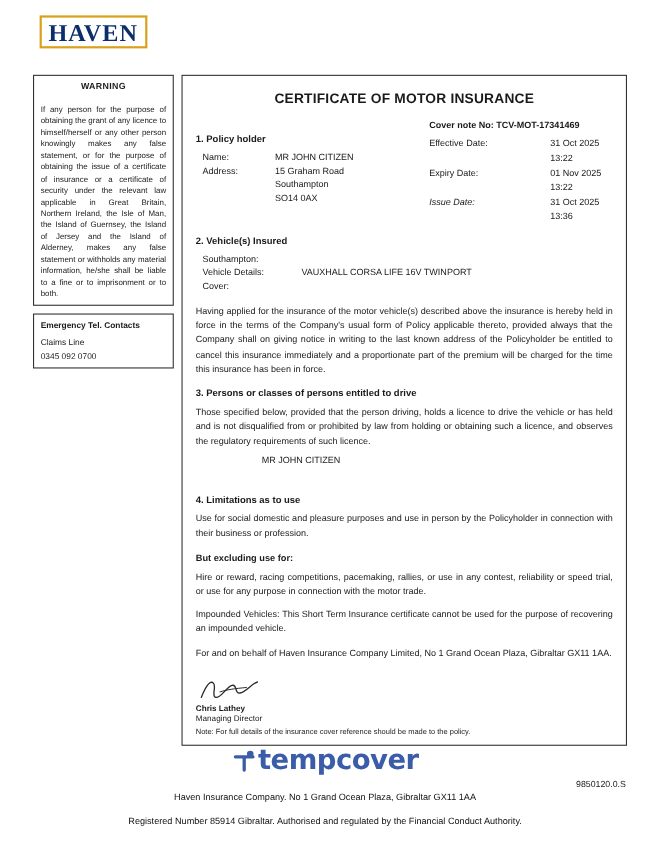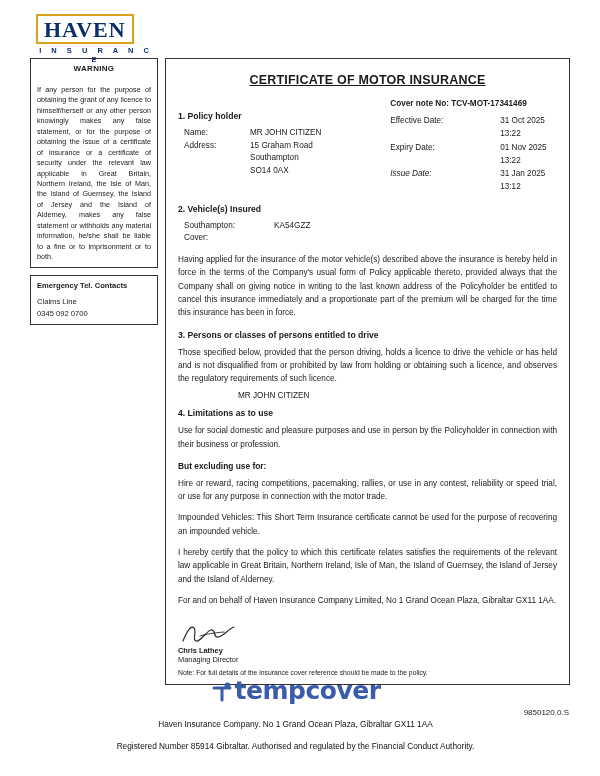--- a/index.html
+++ b/index.html
@@ -49,21 +49,21 @@
     letter-spacing: 4px;
     color: #0a2f6b;
     font-weight: bold;
     text-align: center;
   }
 
   
   .content {
     position: absolute;
     left: 30px;
-    top: 58px;
+    top: 68px;
     width: 540px;
   }
   .cols {
     display: flex;
     align-items: flex-start;
   }
   .left-col {
     width: 128px;
     flex: 0 0 128px;
   }
@@ -108,21 +108,20 @@
     padding: 10px 12px 8px 12px;
     box-sizing: border-box;
     min-height: 590px;
   }
   .cert-title {
     text-align: center;
     font-weight: bold;
     font-size: 12.5px;
     letter-spacing: 0.2px;
     margin: 4px 0 12px 0;
-    text-decoration: underline;
   }
   .sec-head {
     font-weight: bold;
     font-size: 8.6px;
     margin: 10px 0 6px 0;
   }
   .sec-head.first { margin-top: 12px; }
 
   .row {
     display: flex;
@@ -235,21 +234,20 @@
 </style>
 </head>
 <body>
 
 <div class="page">
 
   <div class="logo-wrap">
     <div class="logo-box">
       <div class="logo-text">HAVEN</div>
     </div>
-    <div class="logo-sub">I N S U R A N C E</div>
   </div>
 
   <div class="content">
     <div class="cols">
 
       <div class="left-col">
 
         <div class="boxed left-box">
           <div class="warning-title">WARNING</div>
           <div class="tiny">If any person for the purpose of obtaining the grant of any licence to himself/herself or any other person knowingly makes any false statement, or for the purpose of obtaining the issue of a certificate of insurance or a certificate of security under the relevant law applicable in Great Britain, Northern Ireland, the Isle of Man, the Island of Guernsey, the Island of Jersey and the Island of Alderney, makes any false statement or withholds any material information, he/she shall be liable to a fine or to imprisonment or to both.</div>
@@ -294,49 +292,51 @@
               <div class="note-row" style="margin-top:6px;">
                 <div class="nlbl" style="font-weight:normal;">Effective Date:</div>
                 <div class="nval">31 Oct 2025 13:22</div>
               </div>
               <div class="note-row">
                 <div class="nlbl" style="font-weight:normal;">Expiry Date:</div>
                 <div class="nval">01 Nov 2025 13:22</div>
               </div>
               <div class="note-row">
                 <div class="nlbl" style="font-weight:normal;font-style:italic;">Issue Date:</div>
-                <div class="nval">31 Jan 2025 13:12</div>
+                <div class="nval">31 Oct 2025 13:36</div>
               </div>
             </div>
           </div>
 
           <div class="sec-head">2. Vehicle(s) Insured</div>
           <div class="row">
             <div class="lbl" style="width:96px;flex:0 0 96px;">Southampton:</div>
-            <div class="val">KA54GZZ</div>
+          </div>
+          <div class="row">
+            <div class="lbl" style="width:96px;flex:0 0 96px;">Vehicle Details:</div>
+            <div class="val">VAUXHALL CORSA LIFE 16V TWINPORT</div>
           </div>
           <div class="row">
             <div class="lbl" style="width:96px;flex:0 0 96px;">Cover:</div>
           </div>
 
           <div class="para">Having applied for the insurance of the motor vehicle(s) described above the insurance is hereby held in force in the terms of the Company's usual form of Policy applicable thereto, provided always that the Company shall on giving notice in writing to the last known address of the Policyholder be entitled to cancel this insurance immediately and a proportionate part of the premium will be charged for the time this insurance has been in force.</div>
 
           <div class="sec-head">3. Persons or classes of persons entitled to drive</div>
           <div class="para tight">Those specified below, provided that the person driving, holds a licence to drive the vehicle or has held and is not disqualified from or prohibited by law from holding or obtaining such a licence, and observes the regulatory requirements of such licence.</div>
           <div class="indent">MR JOHN CITIZEN</div>
 
-          <div class="sec-head" style="margin-top:8px;">4. Limitations as to use</div>
+          <div class="sec-head" style="margin-top:26px;">4. Limitations as to use</div>
           <div class="para tight">Use for social domestic and pleasure purposes and use in person by the Policyholder in connection with their business or profession.</div>
 
           <div class="bold-line">But excluding use for:</div>
           <div class="para tight">Hire or reward, racing competitions, pacemaking, rallies, or use in any contest, reliability or speed trial, or use for any purpose in connection with the motor trade.</div>
 
           <div class="para">Impounded Vehicles: This Short Term Insurance certificate cannot be used for the purpose of recovering an impounded vehicle.</div>
 
-          <div class="para">I hereby certify that the policy to which this certificate relates satisfies the requirements of the relevant law applicable in Great Britain, Northern Ireland, Isle of Man, the Island of Guernsey, the Island of Jersey and the Island of Alderney.</div>
 
           <div class="para">For and on behalf of Haven Insurance Company Limited, No 1 Grand Ocean Plaza, Gibraltar GX11 1AA.</div>
 
           <div class="sig-area">
             <svg class="sig-svg" width="60" height="22" viewBox="0 0 60 22">
               <path d="M3 18 C7 8, 11 2, 14 5 C17 8, 12 17, 16 18 C21 19, 26 8, 31 7 C36 6, 33 15, 38 14 C44 13, 48 6, 54 4" fill="none" stroke="#2a2a2a" stroke-width="1.2" stroke-linecap="round"></path>
               <path d="M20 13 C26 11, 33 10, 44 9" fill="none" stroke="#2a2a2a" stroke-width="0.9" stroke-linecap="round"></path>
             </svg>
             <div class="sig-name">Chris Lathey</div>
             <div class="sig-role">Managing Director</div>

